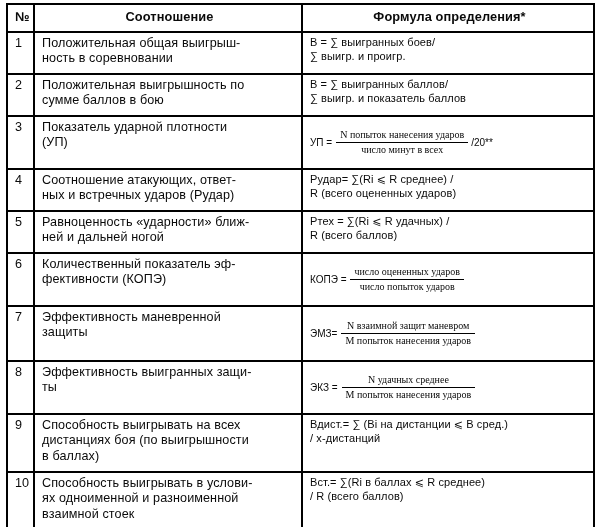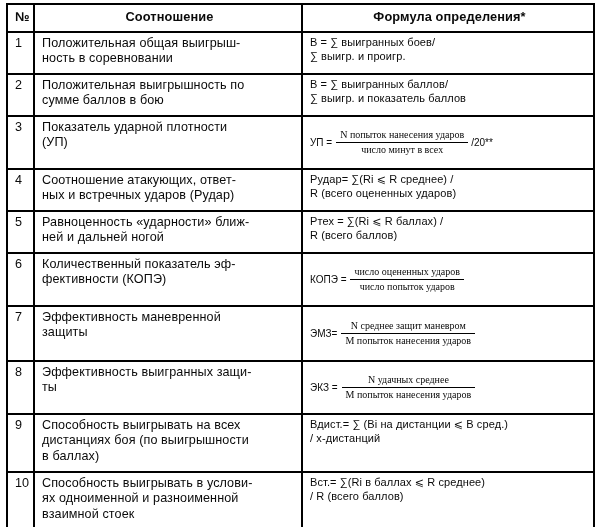--- a/index.html
+++ b/index.html
@@ -237,21 +237,21 @@
               <span class="txt">5</span>
             </div>
         </td>
         <td>
           <div class="cell">
               <span class="txt">Равноценность «ударности» ближ-
 ней и дальней ногой</span>
             </div>
         </td>
         <td>
-          <div class="cell formula"><span class="txt">Ртех = ∑(Ri ⩽ R баллах) /
+          <div class="cell formula"><span class="txt">Ртех = ∑(Ri ⩽ R удачных) /
  R (всего баллов)</span></div>
         </td>
       </tr>
 
       <tr class="row-h6">
         <td>
           <div class="cell num">
               <span class="txt">6</span>
             </div>
         </td>
@@ -282,21 +282,21 @@
         <td>
           <div class="cell">
               <span class="txt">Эффективность маневренной
 защиты</span>
             </div>
         </td>
         <td>
           <div class="frac-line">
             <span class="frac-lead">ЭМЗ=</span>
             <span class="frac">
-              <span class="numer">N среднее защит маневром</span>
+              <span class="numer">N взаимной защит маневром</span>
               <span class="denom">М попыток нанесения ударов</span>
             </span>
             <span class="frac-tail"></span>
           </div>
         </td>
       </tr>
 
       <tr class="row-h8">
         <td>
           <div class="cell num">

